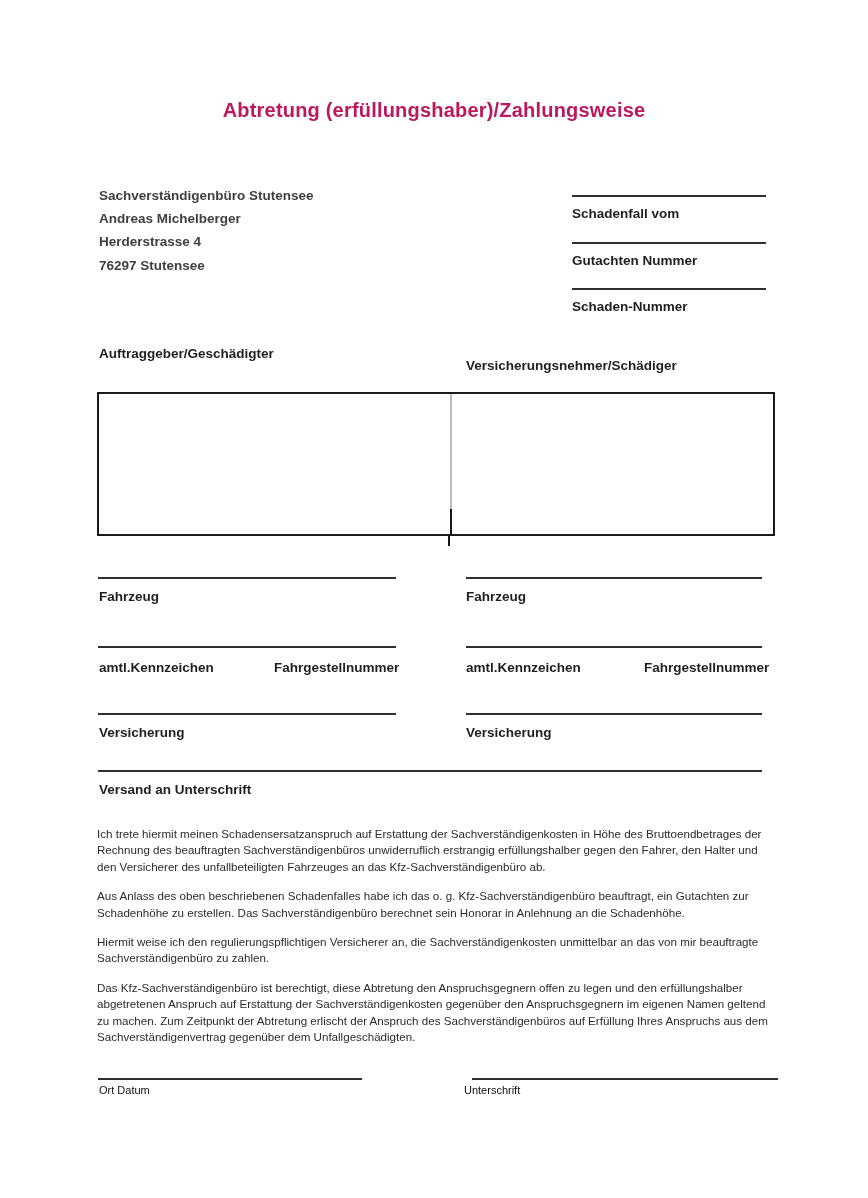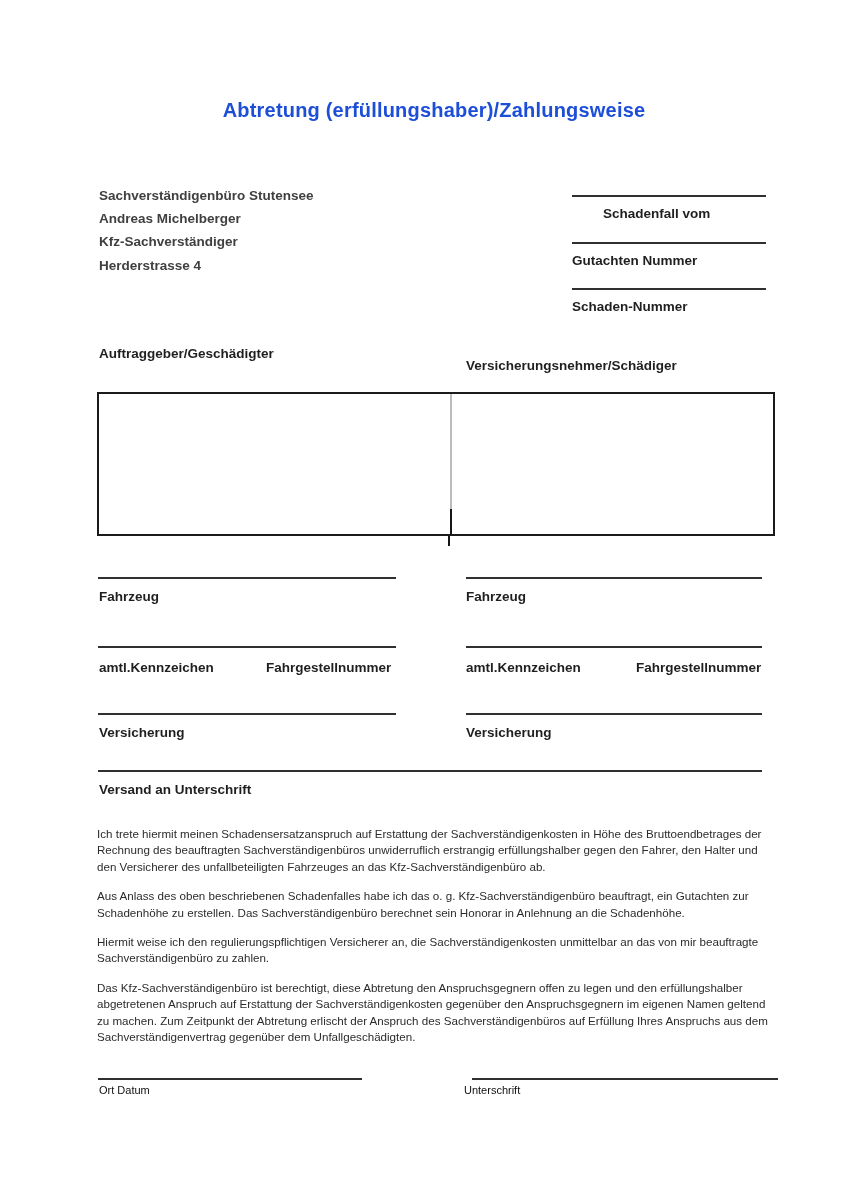--- a/index.html
+++ b/index.html
@@ -8,21 +8,21 @@
     background: #ffffff;
     font-family: "Liberation Sans", sans-serif;
     position: relative;
     overflow: hidden;
     color: #1f1f1f;
   }
   .abs { position: absolute; }
   .title {
     top: 99px; left: 0; width: 868px;
     text-align: center;
-    font-size: 20px; font-weight: bold; color: #1d4ed8;
+    font-size: 20px; font-weight: bold; color: #be185d;
     letter-spacing: 0.2px;
   }
   .lbl {
     font-size: 13.5px; font-weight: bold; color: #1f1f1f;
     white-space: nowrap;
   }
   .fill-line { border-top: 2px solid #303030; height: 0; }
   .letterhead {
     top: 184px; left: 99px;
     font-size: 13.5px; font-weight: bold;
@@ -36,45 +36,45 @@
   .box-divider {
     position: absolute; top: 0; left: 351px;
     width: 2px; height: 140px;
     background: linear-gradient(to bottom, #bcbcbc 0%, #bcbcbc 82%, #161616 82%, #161616 100%);
   }
   .box-divider-tick {
     top: 536px; left: 448px;
     width: 2px; height: 10px;
     background: #161616;
   }
-  .field-label-pair .second { display: inline-block; margin-left: 4px; }
+  .field-label-pair .second { display: inline-block; margin-left: 12px; }
   .paragraphs {
     top: 826px; left: 97px; width: 680px;
     font-size: 11.6px; line-height: 16.4px; color: #2b2b2b;
   }
   .paragraphs p { margin: 0 0 13px 0; }
   .sig-lbl {
     font-size: 11px; font-weight: normal; color: #101010;
     white-space: nowrap;
   }
 </style>
 </head>
 <body>
 
 <div class="abs title">Abtretung (erfüllungshaber)/Zahlungsweise</div>
 
 <div class="abs letterhead">
   <div>Sachverständigenbüro Stutensee</div>
   <div>Andreas Michelberger</div>
-  <div>Kfz-Sachverständiger</div>
   <div>Herderstrasse 4</div>
+  <div>76297 Stutensee</div>
 </div>
 
 <div class="abs fill-line" style="top:195px; left:572px; width:194px;"></div>
-<div class="abs lbl" style="top:206px; left:603px;">Schadenfall vom</div>
+<div class="abs lbl" style="top:206px; left:572px;">Schadenfall vom</div>
 
 <div class="abs fill-line" style="top:242px; left:572px; width:194px;"></div>
 <div class="abs lbl" style="top:253px; left:572px;">Gutachten Nummer</div>
 
 <div class="abs fill-line" style="top:288px; left:572px; width:194px;"></div>
 <div class="abs lbl" style="top:299px; left:572px;">Schaden-Nummer</div>
 
 <div class="abs lbl" style="top:346px; left:99px;">Auftraggeber/Geschädigter</div>
 <div class="abs lbl" style="top:358px; left:466px;">Versicherungsnehmer/Schädiger</div>
 

